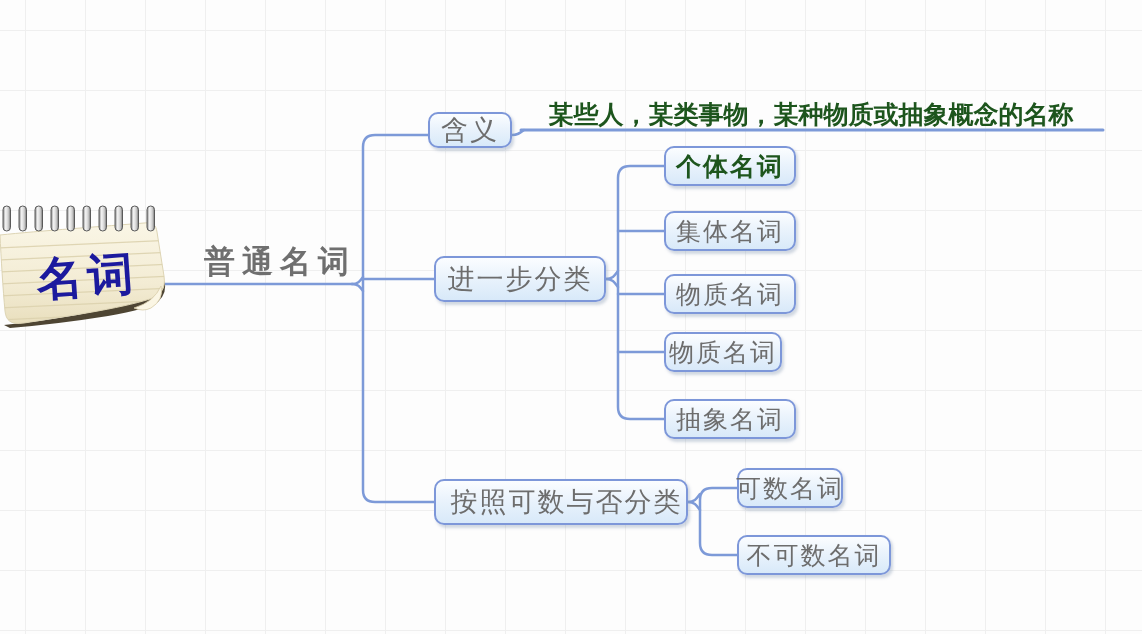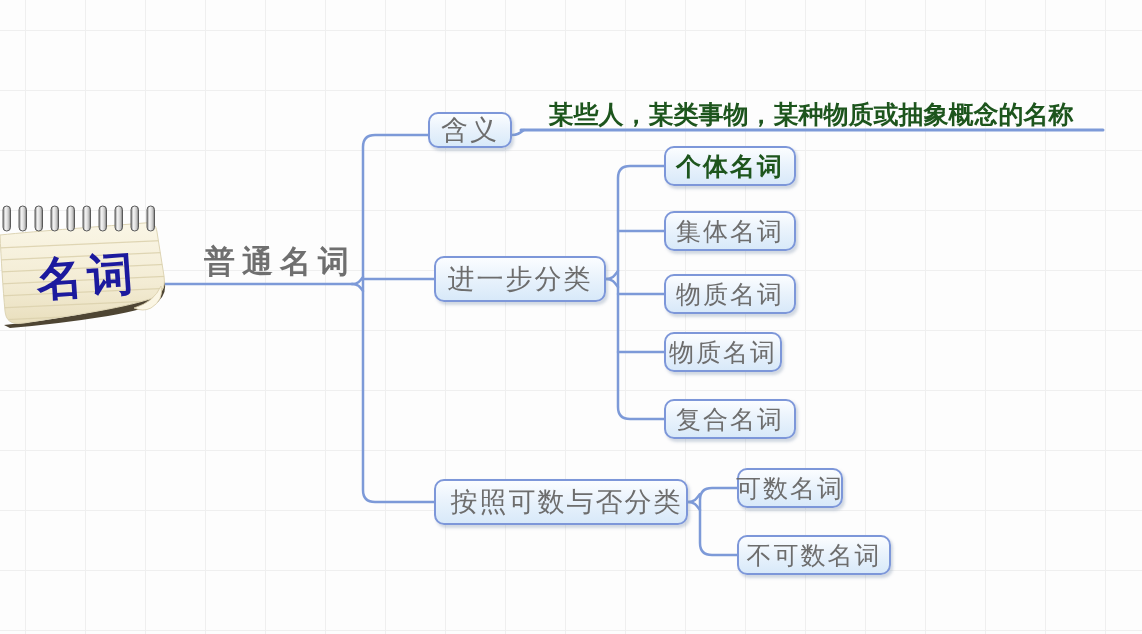--- a/index.html
+++ b/index.html
@@ -170,21 +170,21 @@
   <div class="node child" id="node-jiti">
     <span>集体名词</span>
   </div>
   <div class="node child" id="node-fuhe">
     <span>物质名词</span>
   </div>
   <div class="node child" id="node-wuzhi">
     <span>物质名词</span>
   </div>
   <div class="node child" id="node-chouxiang">
-    <span>复合名词</span>
+    <span>抽象名词</span>
   </div>
 
   <div class="node parent" id="node-count">
     <span>按照可数与否分类</span>
   </div>
   <div class="node child" id="node-keshu">
     <span>可数名词</span>
   </div>
   <div class="node child" id="node-bukeshu">
     <span>不可数名词</span>

